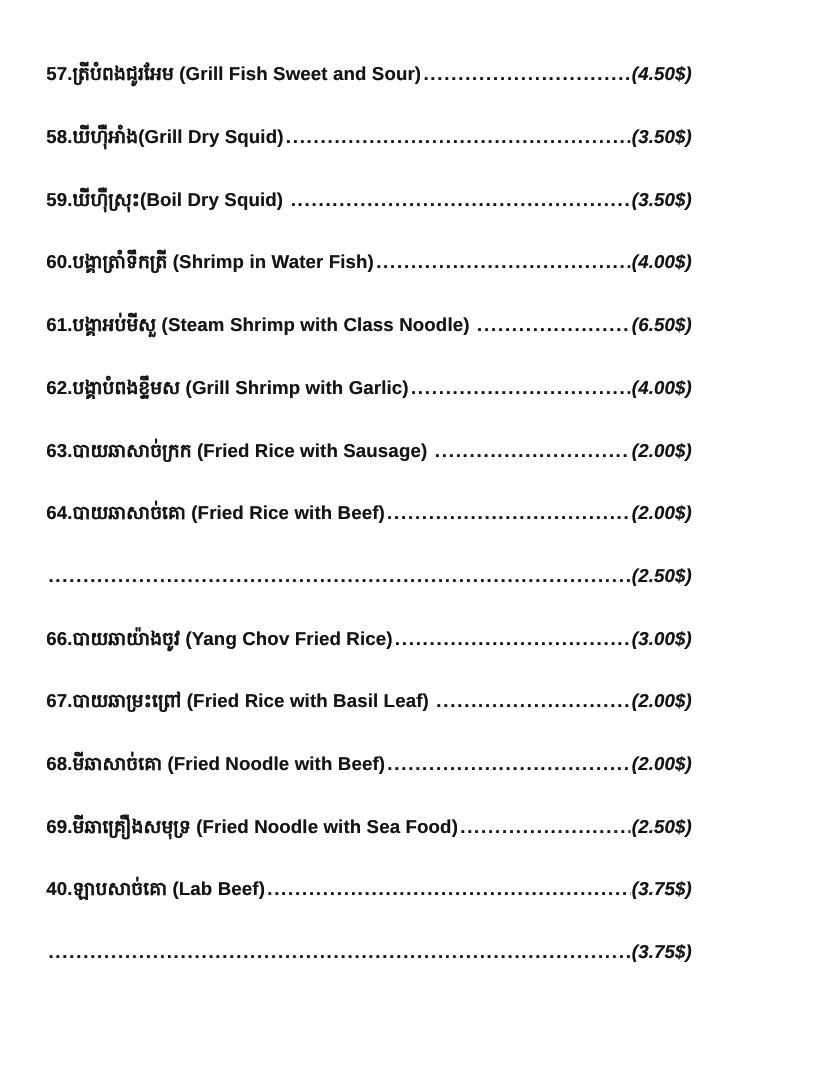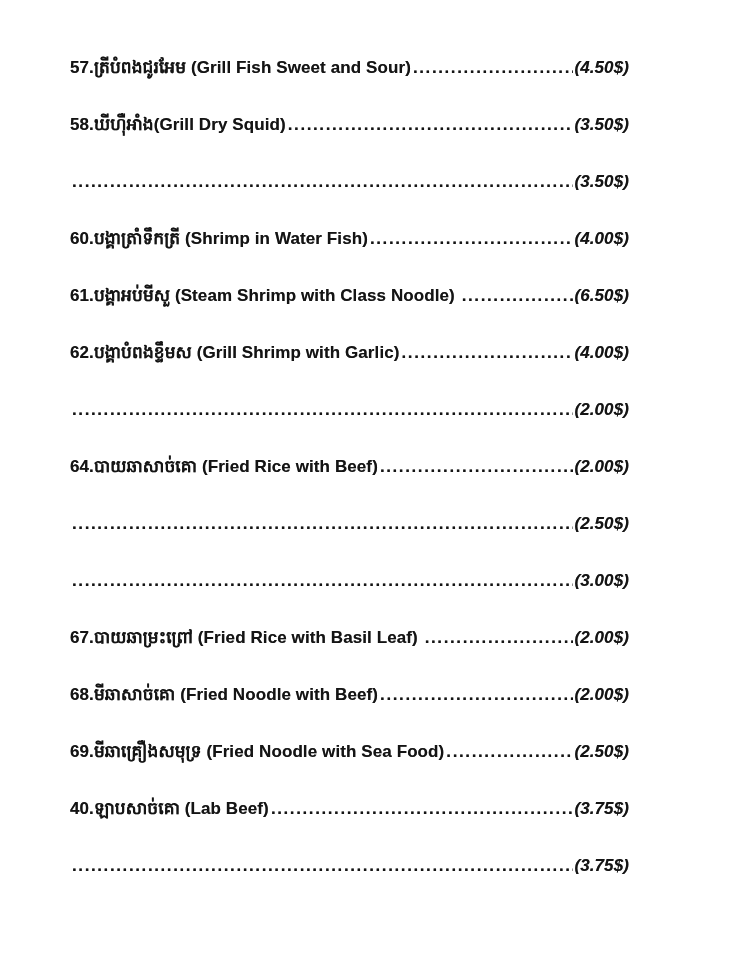--- a/index.html
+++ b/index.html
@@ -13,21 +13,21 @@
     overflow: hidden;
     font-family: "Liberation Sans", sans-serif;
     font-weight: 700;
     color: #141414;
   }
   .page {
     box-sizing: border-box;
     width: 750px;
     height: 970px;
     background: #ffffff;
-    padding: 39px 121px 0 70px;
+    padding: 39px 121px 0 42px;
   }
   .menu-row {
     display: flex;
     align-items: baseline;
     height: 57px;
     line-height: 57px;
     font-size: 17px;
     letter-spacing: 0.1px;
     text-shadow: 0 0 0.5px rgba(20,20,20,0.55);
   }
@@ -60,20 +60,21 @@
     <span class="price">(4.50$)</span>
   </div>
 
   <div class="menu-row">
     <span class="label"><span>58.</span><span>ឃីហ៊ឺអាំង</span><span>(Grill Dry Squid)</span></span>
     <span class="dots">........................................................................................................................................................................................................</span>
     <span class="price">(3.50$)</span>
   </div>
 
   <div class="menu-row">
+    <span class="label"><span>59.</span><span>ឃីហ៊ឺស្រុះ</span><span>(Boil Dry Squid) </span></span>
     <span class="dots">........................................................................................................................................................................................................</span>
     <span class="price">(3.50$)</span>
   </div>
 
   <div class="menu-row">
     <span class="label"><span>60.</span><span>បង្គាត្រាំទឹកត្រី</span><span> (Shrimp in Water Fish)</span></span>
     <span class="dots">........................................................................................................................................................................................................</span>
     <span class="price">(4.00$)</span>
   </div>
 
@@ -83,36 +84,38 @@
     <span class="price">(6.50$)</span>
   </div>
 
   <div class="menu-row">
     <span class="label"><span>62.</span><span>បង្គាបំពងខ្ទឹមស</span><span> (Grill Shrimp with Garlic)</span></span>
     <span class="dots">........................................................................................................................................................................................................</span>
     <span class="price">(4.00$)</span>
   </div>
 
   <div class="menu-row">
+    <span class="label"><span>63.</span><span>បាយឆាសាច់ក្រក</span><span> (Fried Rice with Sausage) </span></span>
     <span class="dots">........................................................................................................................................................................................................</span>
     <span class="price">(2.00$)</span>
   </div>
 
   <div class="menu-row">
     <span class="label"><span>64.</span><span>បាយឆាសាច់គោ</span><span> (Fried Rice with Beef)</span></span>
     <span class="dots">........................................................................................................................................................................................................</span>
     <span class="price">(2.00$)</span>
   </div>
 
   <div class="menu-row">
     <span class="dots">........................................................................................................................................................................................................</span>
     <span class="price">(2.50$)</span>
   </div>
 
   <div class="menu-row">
+    <span class="label"><span>66.</span><span>បាយឆាយ៉ាងចូវ</span><span> (Yang Chov Fried Rice)</span></span>
     <span class="dots">........................................................................................................................................................................................................</span>
     <span class="price">(3.00$)</span>
   </div>
 
   <div class="menu-row">
     <span class="label"><span>67.</span><span>បាយឆាម្រះព្រៅ</span><span> (Fried Rice with Basil Leaf) </span></span>
     <span class="dots">........................................................................................................................................................................................................</span>
     <span class="price">(2.00$)</span>
   </div>
 

